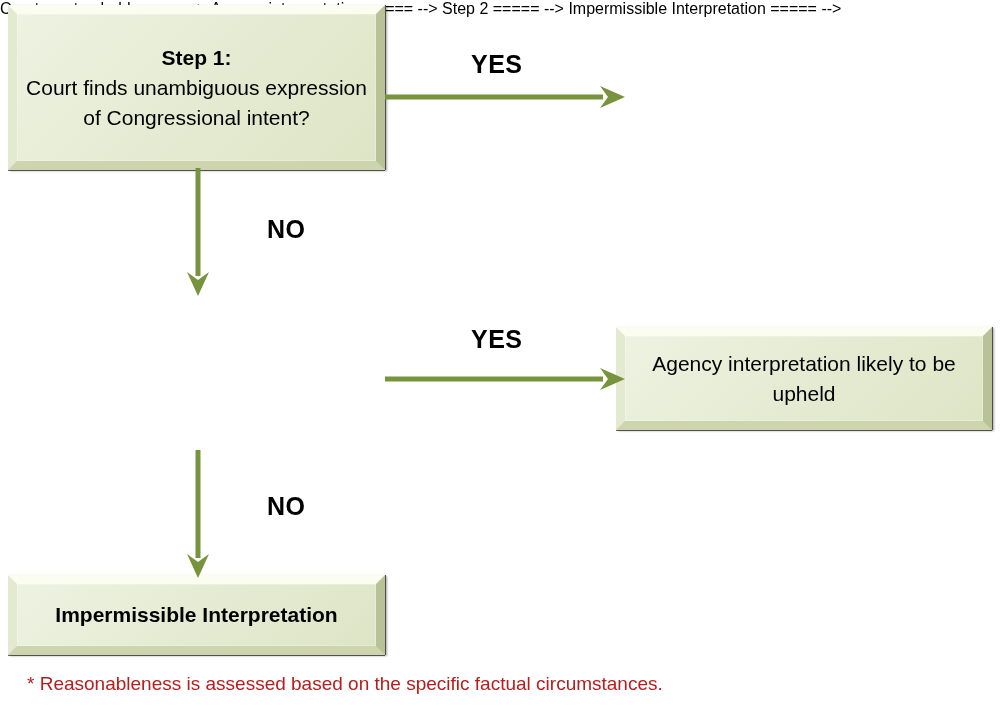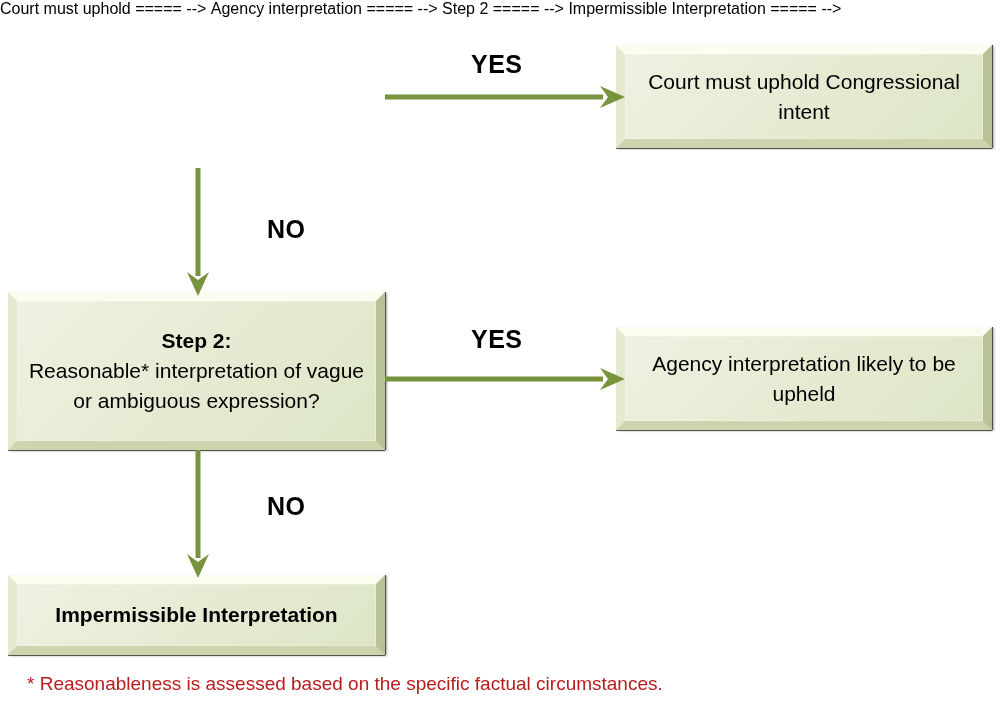--- a/index.html
+++ b/index.html
@@ -109,30 +109,27 @@
     color: #b91c1c;
     white-space: nowrap;
   }
 </style>
 </head>
 <body>
 
 <div id="canvas">
 
   
-
-  
-  <div class="node" id="node-uphold">
-    <span class="label">Court must uphold Congressional intent</span>
+  <div class="node" id="node-step1">
+    <span class="label"><span class="heading">Step 1:</span><span>Court finds unambiguous expression of Congressional intent?</span></span>
   </div>
 
   
-  <div class="node" id="node-step2">
-    <span class="label"><span class="heading">Step 2:</span><span>Reasonable* interpretation of vague or ambiguous expression?</span></span>
-  </div>
+
+  
 
   
   <div class="node" id="node-agency">
     <span class="label">Agency interpretation likely to be upheld</span>
   </div>
 
   
   <div class="node" id="node-impermiss">
     <span class="label bold">Impermissible Interpretation</span>
   </div>

